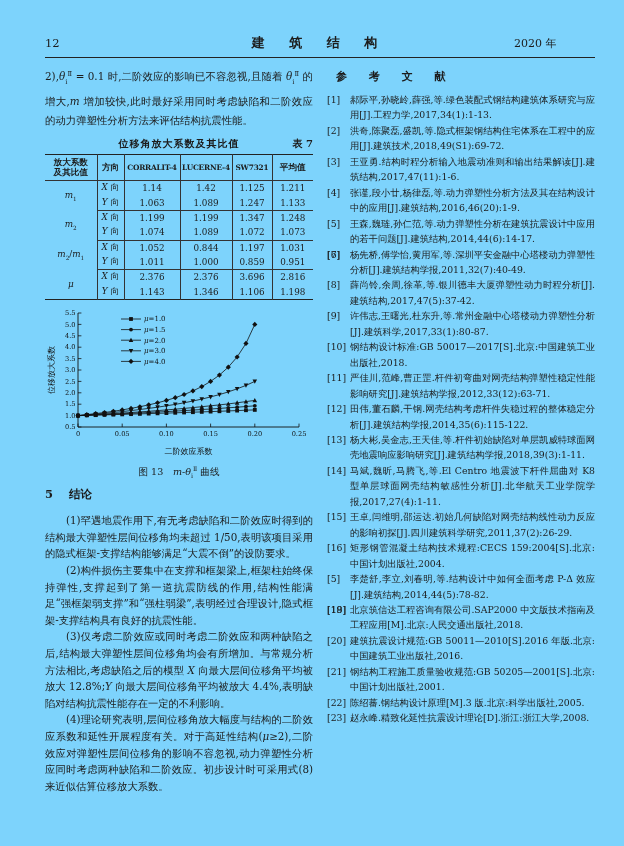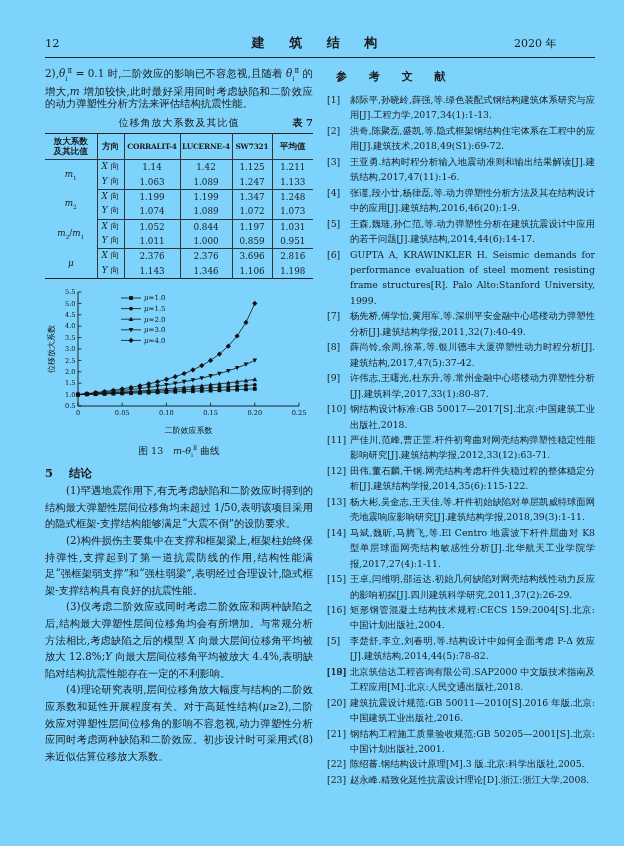--- a/index.html
+++ b/index.html
@@ -17,36 +17,36 @@
   }
   .page-header .pn { width:80px; font-size:11.5px; }
   .page-header .jt { flex:1; text-align:center; font-size:13px; font-weight:bold; letter-spacing:10px; }
   .page-header .yr { width:80px; text-align:left; font-size:11px; }
   .header-rule { border-top:1.4px solid #222; margin:0 29px 0 45px; }
   
   .columns { display:flex; gap:14px; padding:7px 29px 0 45px; }
   .col-left  { width:268px; }
   .col-right { width:268px; }
   
-  .intro { font-size:10.4px; line-height:12px; text-align:justify; }
+  .intro { font-size:10.4px; line-height:19px; text-align:justify; }
   .tbl-caption { display:flex; align-items:baseline; margin:7px 0 3px; }
-  .tbl-caption .t { flex:1; text-align:center; font-weight:normal; font-size:10px; letter-spacing:1px; padding-left:28px; }
+  .tbl-caption .t { flex:1; text-align:center; font-weight:bold; font-size:10px; letter-spacing:1px; padding-left:28px; }
   .tbl-caption .l { width:28px; text-align:right; font-weight:bold; font-size:10px; }
   table.coeff { width:100%; border-collapse:collapse; border-top:1.3px solid #222; border-bottom:1.3px solid #222; table-layout:fixed; }
   table.coeff th, table.coeff td { border-left:0.8px solid #333; text-align:center; vertical-align:middle; }
   table.coeff th:first-child, table.coeff td.first { border-left:none; }
   table.coeff thead tr { border-bottom:0.9px solid #333; }
   table.coeff th { font-size:8.6px; font-weight:bold; padding:2px 0; line-height:1.25; }
   table.coeff th.en { font-size:7.4px; letter-spacing:-0.2px; }
   table.coeff td { font-size:8.8px; padding:1.2px 0; height:13.5px; }
   table.coeff tr.gend td { border-bottom:0.8px solid #333; }
   table.coeff tr.gend:last-child td { border-bottom:none; }
   .figure-wrap { margin-top:6px; text-align:center; }
   .fig-caption { text-align:center; font-size:9.6px; margin:3px 0 8px; }
-  .section-head { font-size:11.5px; font-weight:bold; margin:8px 0 1px; }
+  .section-head { font-size:11.5px; font-weight:bold; margin:8px 0 10px; }
   .section-head .num { margin-right:16px; }
   .concl p { font-size:10.3px; line-height:16.6px; text-align:justify; text-indent:21px; }
   
   .ref-head { text-align:left; font-weight:bold; font-size:11px; letter-spacing:9px; margin:4px 0 8px; padding-left:9px; }
   ul.refs { list-style:none; font-size:9.3px; line-height:15.45px; text-align:justify; }
   ul.refs li { position:relative; padding-left:23px; }
   ul.refs li .refnum { position:absolute; left:0; top:0; }
   i { font-style:italic; }
   sub,sup { font-size:0.65em; }
 </style>
@@ -338,21 +338,21 @@
     </div>
 
     <div class="col-right">
       <div class="ref-head">参 考 文 献</div>
       <ul class="refs">
           <li><span class="refnum">[1]</span><span>郝际平,孙晓岭,薛强,等.绿色装配式钢结构建筑体系研究与应用[J].工程力学,2017,34(1):1-13.</span></li>
           <li><span class="refnum">[2]</span><span>洪奇,陈聚磊,盛凯,等.隐式框架钢结构住宅体系在工程中的应用[J].建筑技术,2018,49(S1):69-72.</span></li>
           <li><span class="refnum">[3]</span><span>王亚勇.结构时程分析输入地震动准则和输出结果解读[J].建筑结构,2017,47(11):1-6.</span></li>
           <li><span class="refnum">[4]</span><span>张谨,段小廿,杨律磊,等.动力弹塑性分析方法及其在结构设计中的应用[J].建筑结构,2016,46(20):1-9.</span></li>
           <li><span class="refnum">[5]</span><span>王森,魏琏,孙仁范,等.动力弹塑性分析在建筑抗震设计中应用的若干问题[J].建筑结构,2014,44(6):14-17.</span></li>
-          <li><span class="refnum">[6]</span><span>GUPTA A, KRAWINKLER H. Seismic demands for performance evaluation of steel moment resisting frame structures[R]. Palo Alto:Stanford University, 1999.</span></li>
+          <li><span class="refnum">[6]</span></li>
           <li><span class="refnum">[7]</span><span>杨先桥,傅学怡,黄用军,等.深圳平安金融中心塔楼动力弹塑性分析[J].建筑结构学报,2011,32(7):40-49.</span></li>
           <li><span class="refnum">[8]</span><span>薛尚铃,余周,徐革,等.银川德丰大厦弹塑性动力时程分析[J].建筑结构,2017,47(5):37-42.</span></li>
           <li><span class="refnum">[9]</span><span>许伟志,王曙光,杜东升,等.常州金融中心塔楼动力弹塑性分析[J].建筑科学,2017,33(1):80-87.</span></li>
           <li><span class="refnum">[10]</span><span>钢结构设计标准:GB 50017—2017[S].北京:中国建筑工业出版社,2018.</span></li>
           <li><span class="refnum">[11]</span><span>严佳川,范峰,曹正罡.杆件初弯曲对网壳结构弹塑性稳定性能影响研究[J].建筑结构学报,2012,33(12):63-71.</span></li>
           <li><span class="refnum">[12]</span><span>田伟,董石麟,干钢.网壳结构考虑杆件失稳过程的整体稳定分析[J].建筑结构学报,2014,35(6):115-122.</span></li>
           <li><span class="refnum">[13]</span><span>杨大彬,吴金志,王天佳,等.杆件初始缺陷对单层凯威特球面网壳地震响应影响研究[J].建筑结构学报,2018,39(3):1-11.</span></li>
           <li><span class="refnum">[14]</span><span>马斌,魏昕,马腾飞,等.El Centro 地震波下杆件屈曲对 K8 型单层球面网壳结构敏感性分析[J].北华航天工业学院学报,2017,27(4):1-11.</span></li>
           <li><span class="refnum">[15]</span><span>王卓,闫维明,邵运达.初始几何缺陷对网壳结构线性动力反应的影响初探[J].四川建筑科学研究,2011,37(2):26-29.</span></li>
           <li><span class="refnum">[16]</span><span>矩形钢管混凝土结构技术规程:CECS 159:2004[S].北京:中国计划出版社,2004.</span></li>

